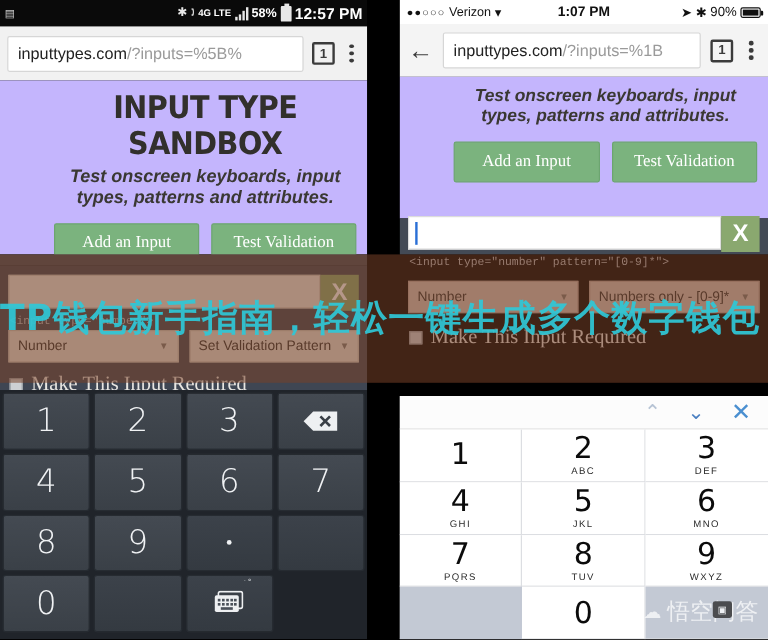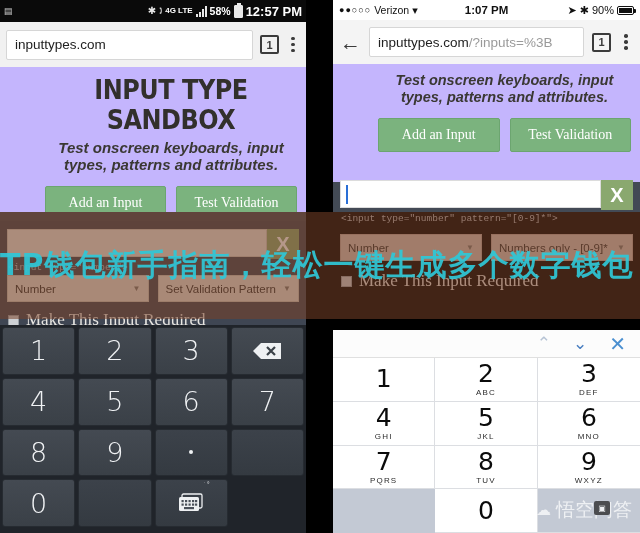--- a/index.html
+++ b/index.html
@@ -232,20 +232,21 @@
           </span>
         <span class="sb-pct">58%</span>
         <span class="sb-batt"></span>
         <span class="sb-time">12:57 PM</span>
       </div>
     </div>
 
     <div class="and-chrome">
       <div class="and-urlbar">
         <span>inputtypes.com</span>
+          <span class="url-grey">/?inputs=%5B%</span>
       </div>
       <div class="tabcount">
         <span>1</span>
       </div>
       <div class="kebab">
           <span></span>
           <span></span>
           <span></span>
         </div>
     </div>
@@ -349,21 +350,21 @@
         <span>✱</span>
         <span>90%</span>
         <span class="ios-batt"></span>
       </div>
     </div>
 
     <div class="ios-chrome">
       <span class="ios-back">←</span>
       <div class="and-urlbar">
         <span>inputtypes.com</span>
-          <span class="url-grey">/?inputs=%3B</span>
+          <span class="url-grey">/?inputs=%1B</span>
       </div>
       <div class="tabcount">
         <span>1</span>
       </div>
       <div class="kebab">
           <span></span>
           <span></span>
           <span></span>
         </div>
     </div>

